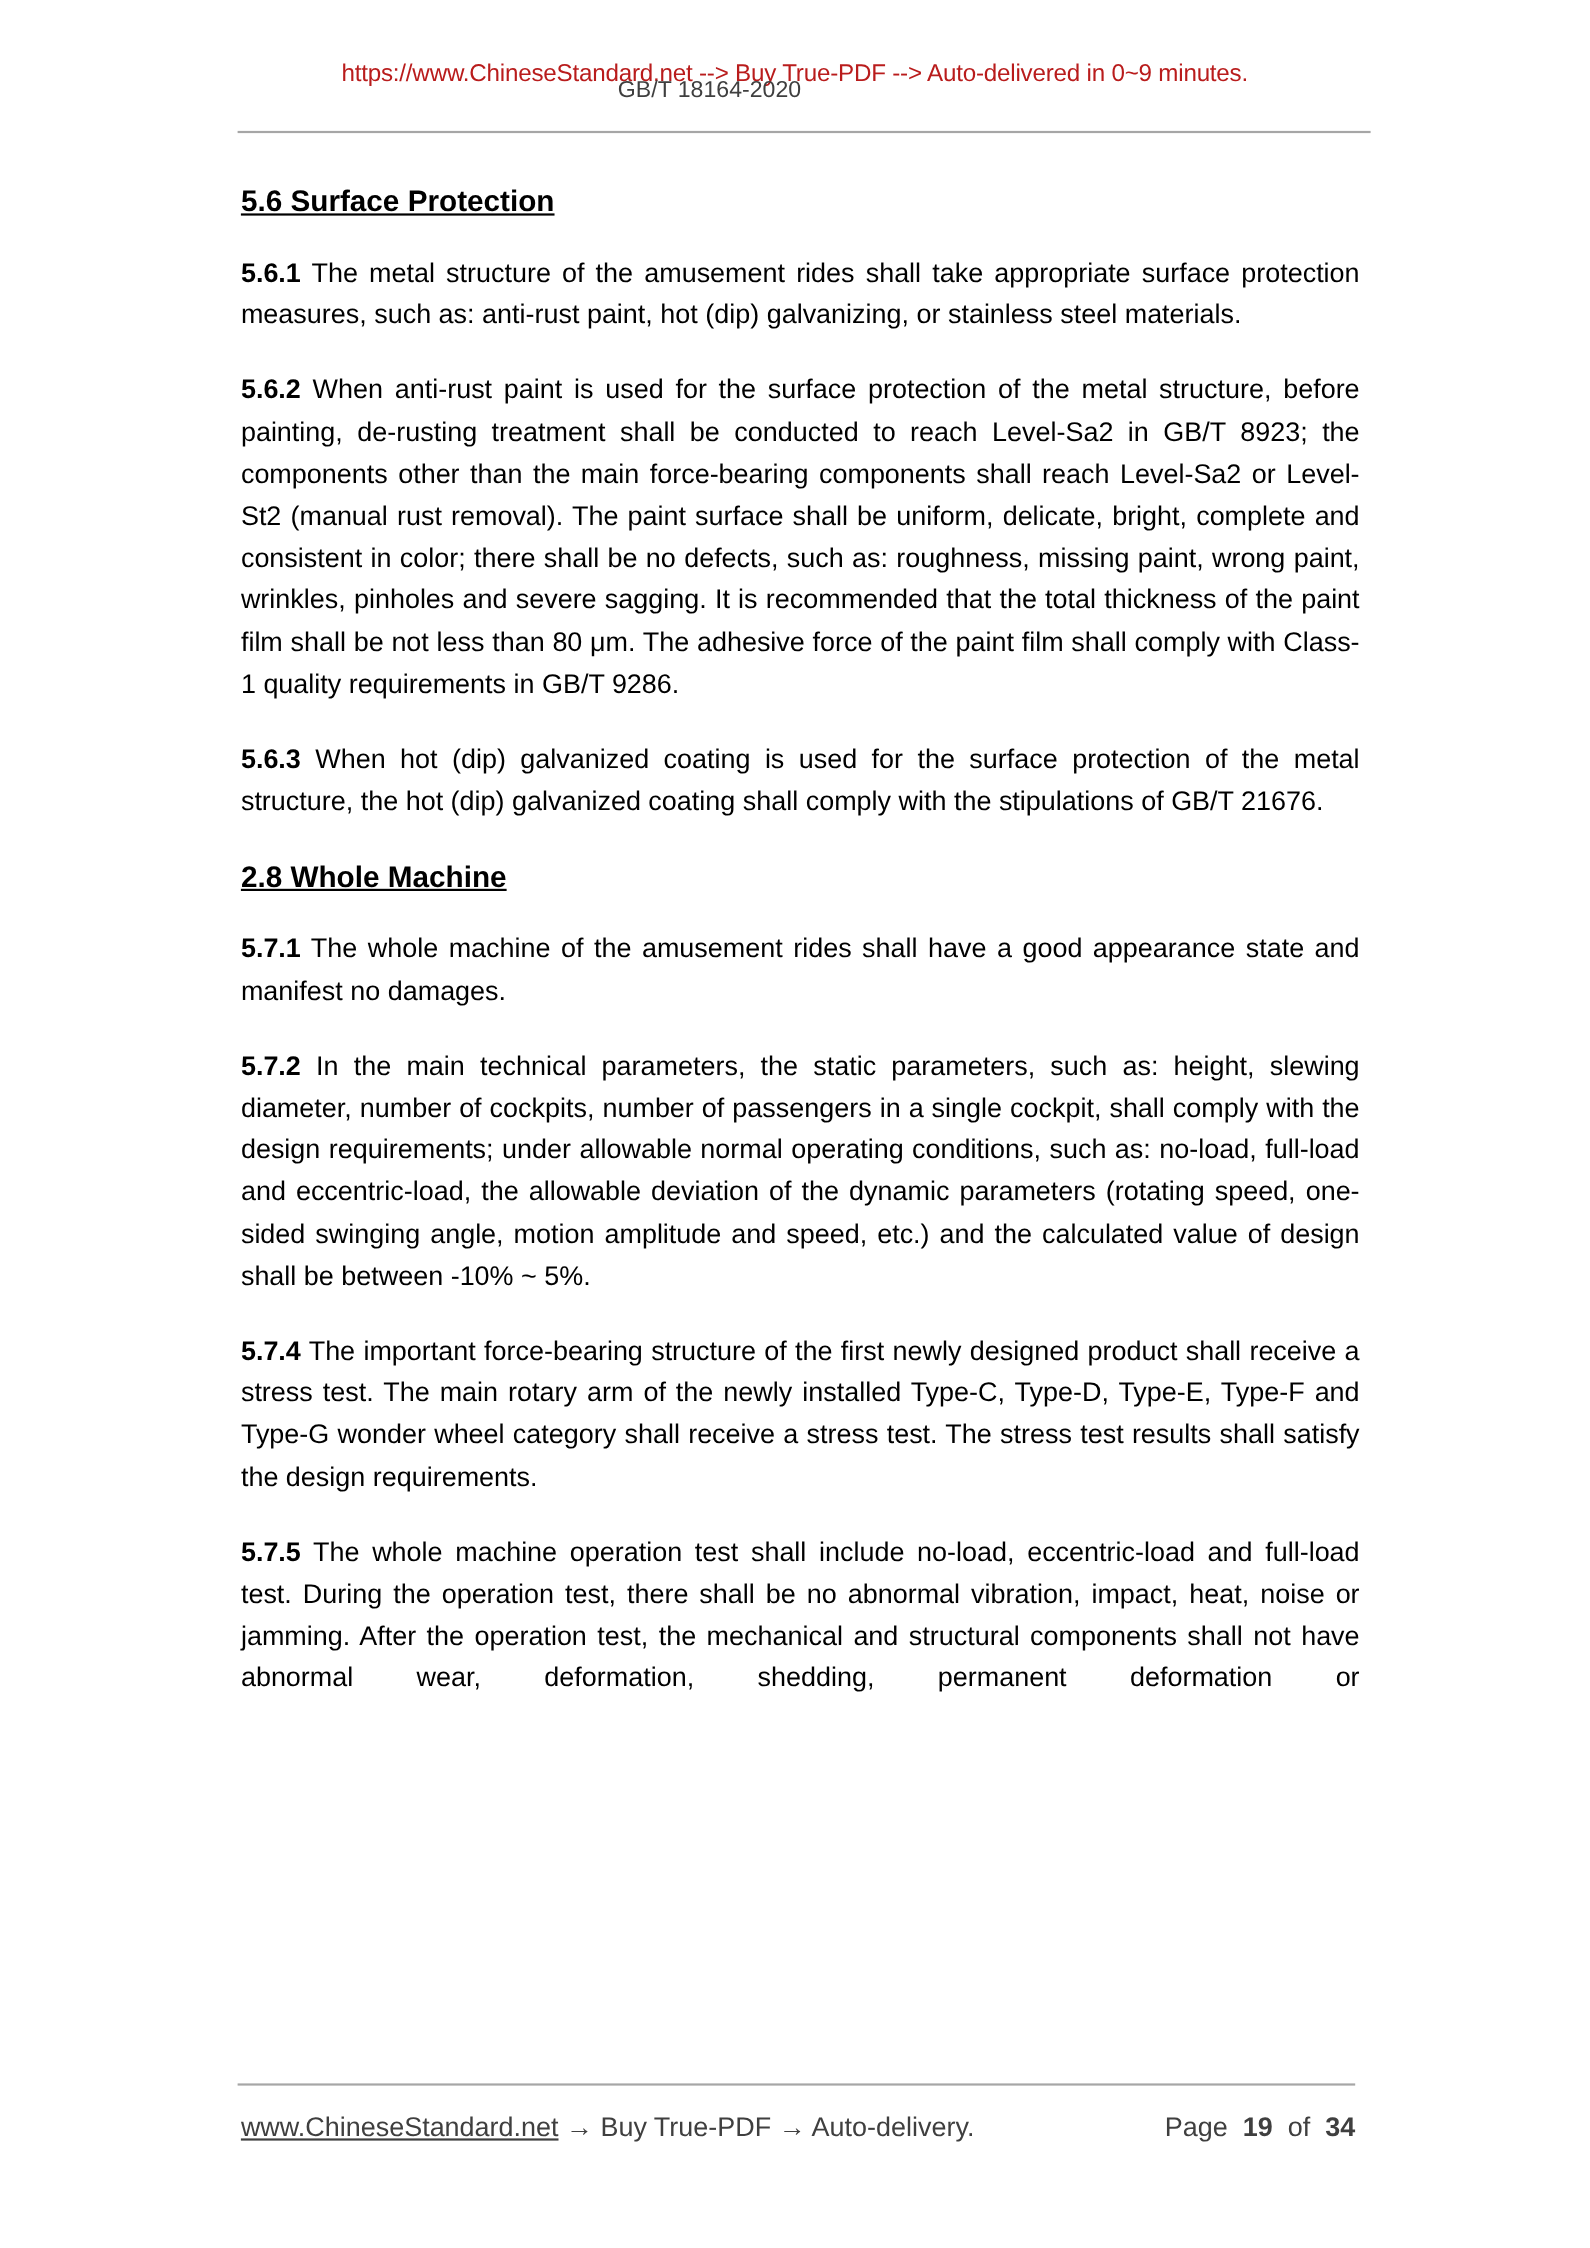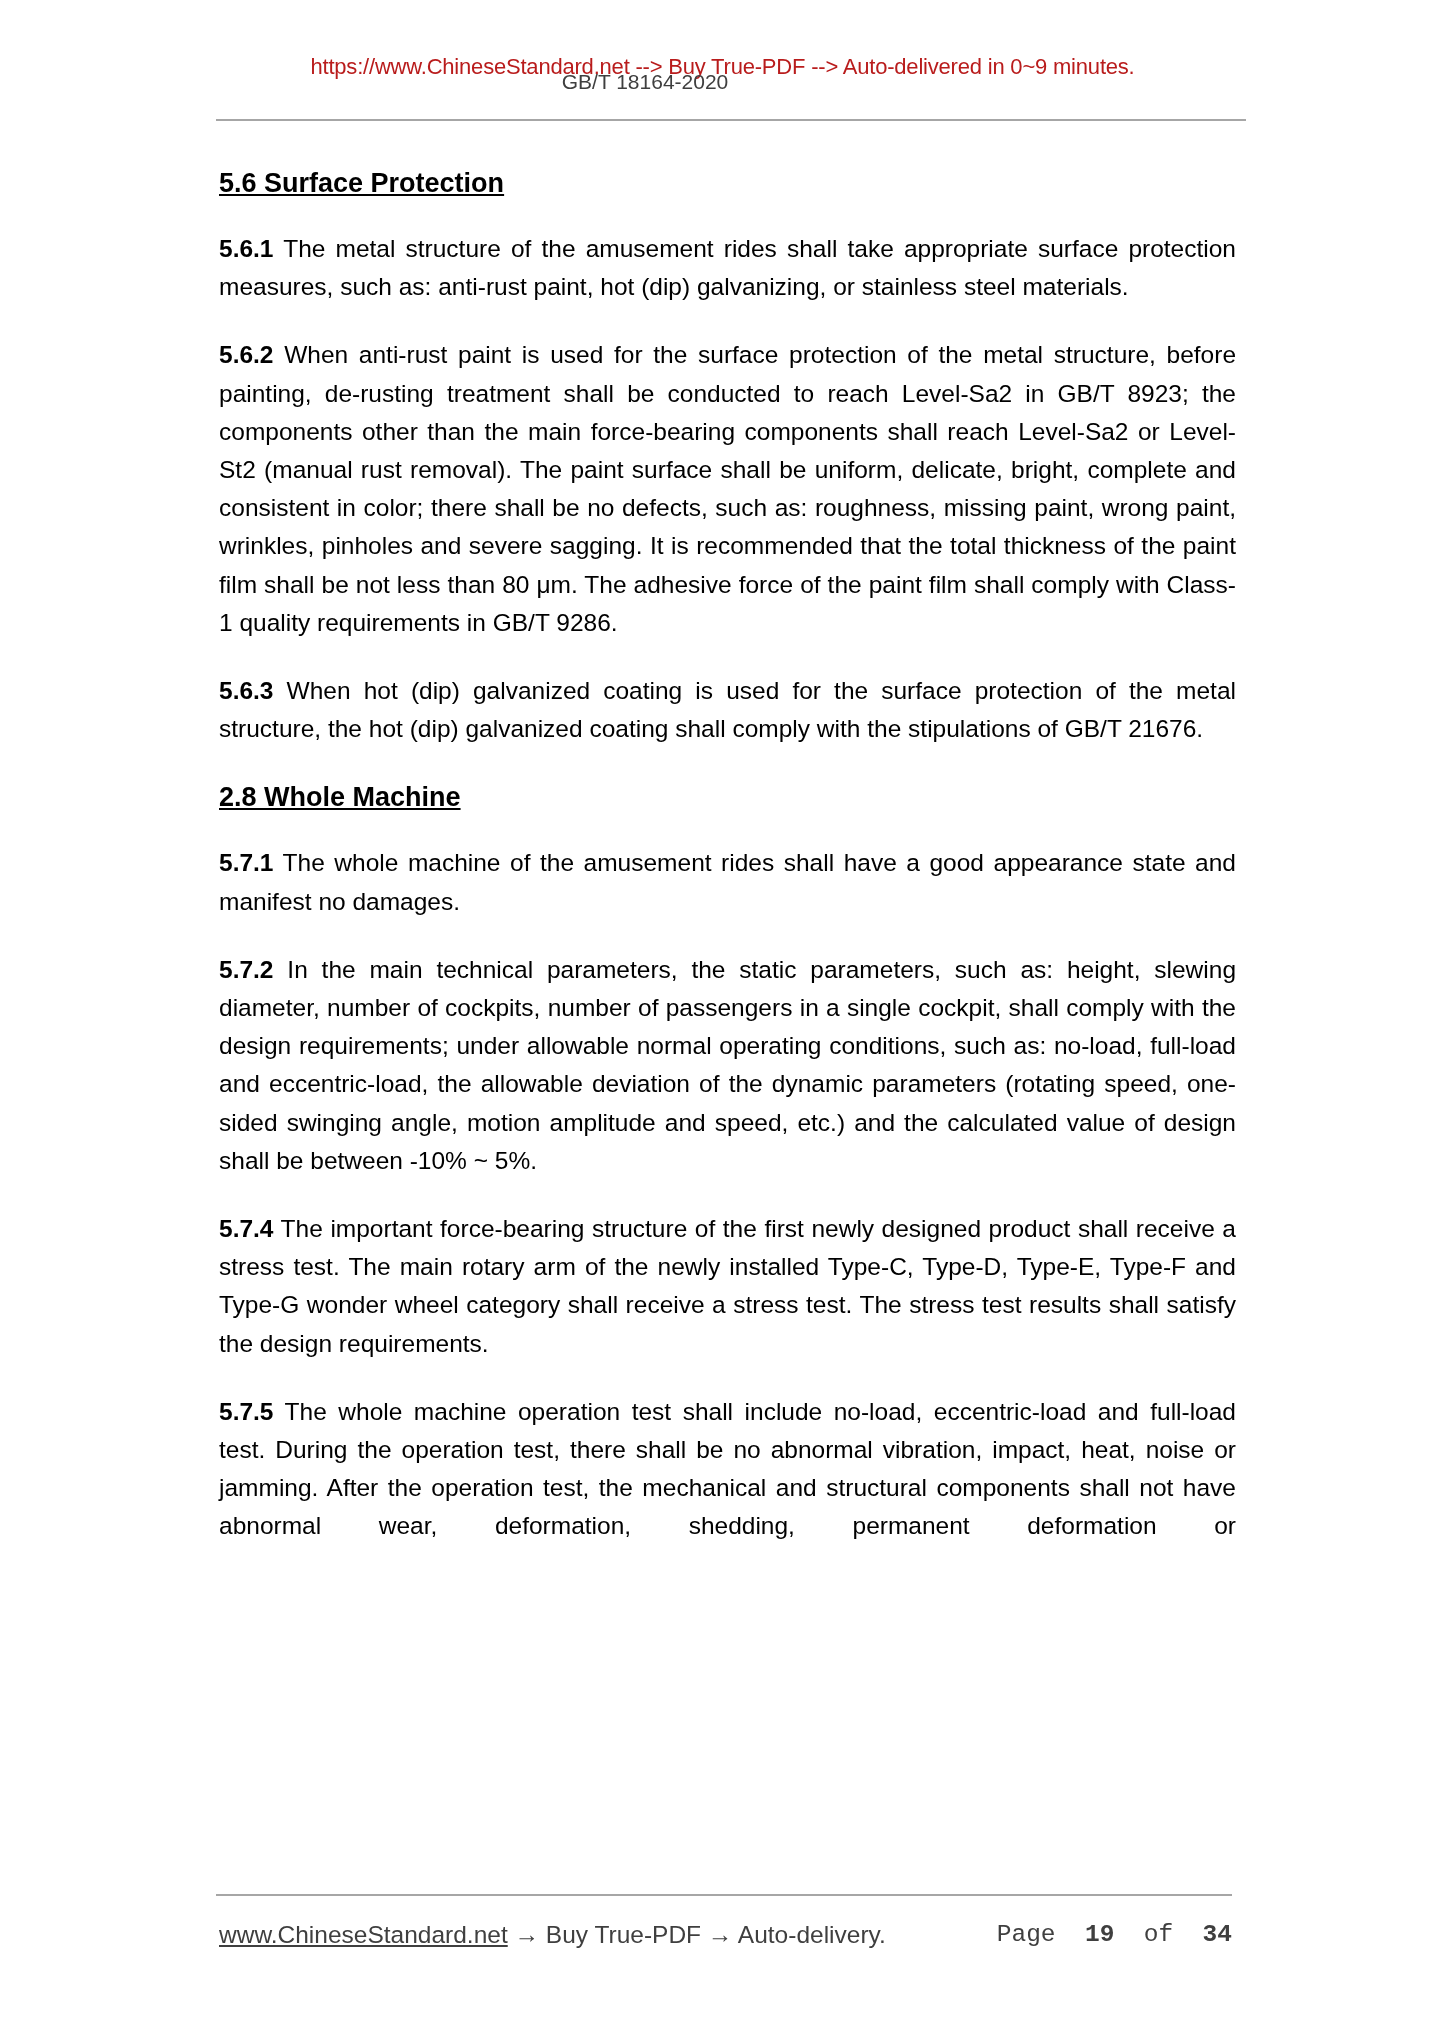--- a/index.html
+++ b/index.html
@@ -13,21 +13,21 @@
               border-top: 2px solid #a6a6a6; }
   .content { position: absolute; top: 162px; left: 219px; width: 1017px; }
   p.para { margin: 0 0 30px 0; font-size: 24.5px; line-height: 38.2px; text-align: justify; }
   p.para .num { font-weight: bold; }
   h2.sec { margin: 2px 0 28px 0; font-size: 27px; font-weight: bold; line-height: 38px; text-decoration: underline; }
   .ftr-rule { position: absolute; top: 1894px; left: 216px; width: 1016px; height: 0;
               border-top: 2px solid #a6a6a6; }
   .ftr { position: absolute; top: 1920px; left: 219px; width: 1013px; font-size: 24.5px;
          color: #3f3f3f; line-height: 30px; }
   .ftr a { color: #3f3f3f; text-decoration: underline; margin-top: 44px; }
-  .ftr .pg { position: absolute; right: 0; top: 0; font-family: Liberation Mono, monospace; }
+  .ftr .pg { position: absolute; right: 0; top: 0; }
   .ftr .pg b { font-weight: bold; }
 </style>
 </head>
 <body>
 
 <div class="hdr-url">https://www.ChineseStandard.net --&gt; Buy True-PDF --&gt; Auto-delivered in 0~9 minutes.</div>
 <div class="hdr-std">GB/T 18164-2020</div>
 <div class="hdr-rule"></div>
 
 <div class="content">

